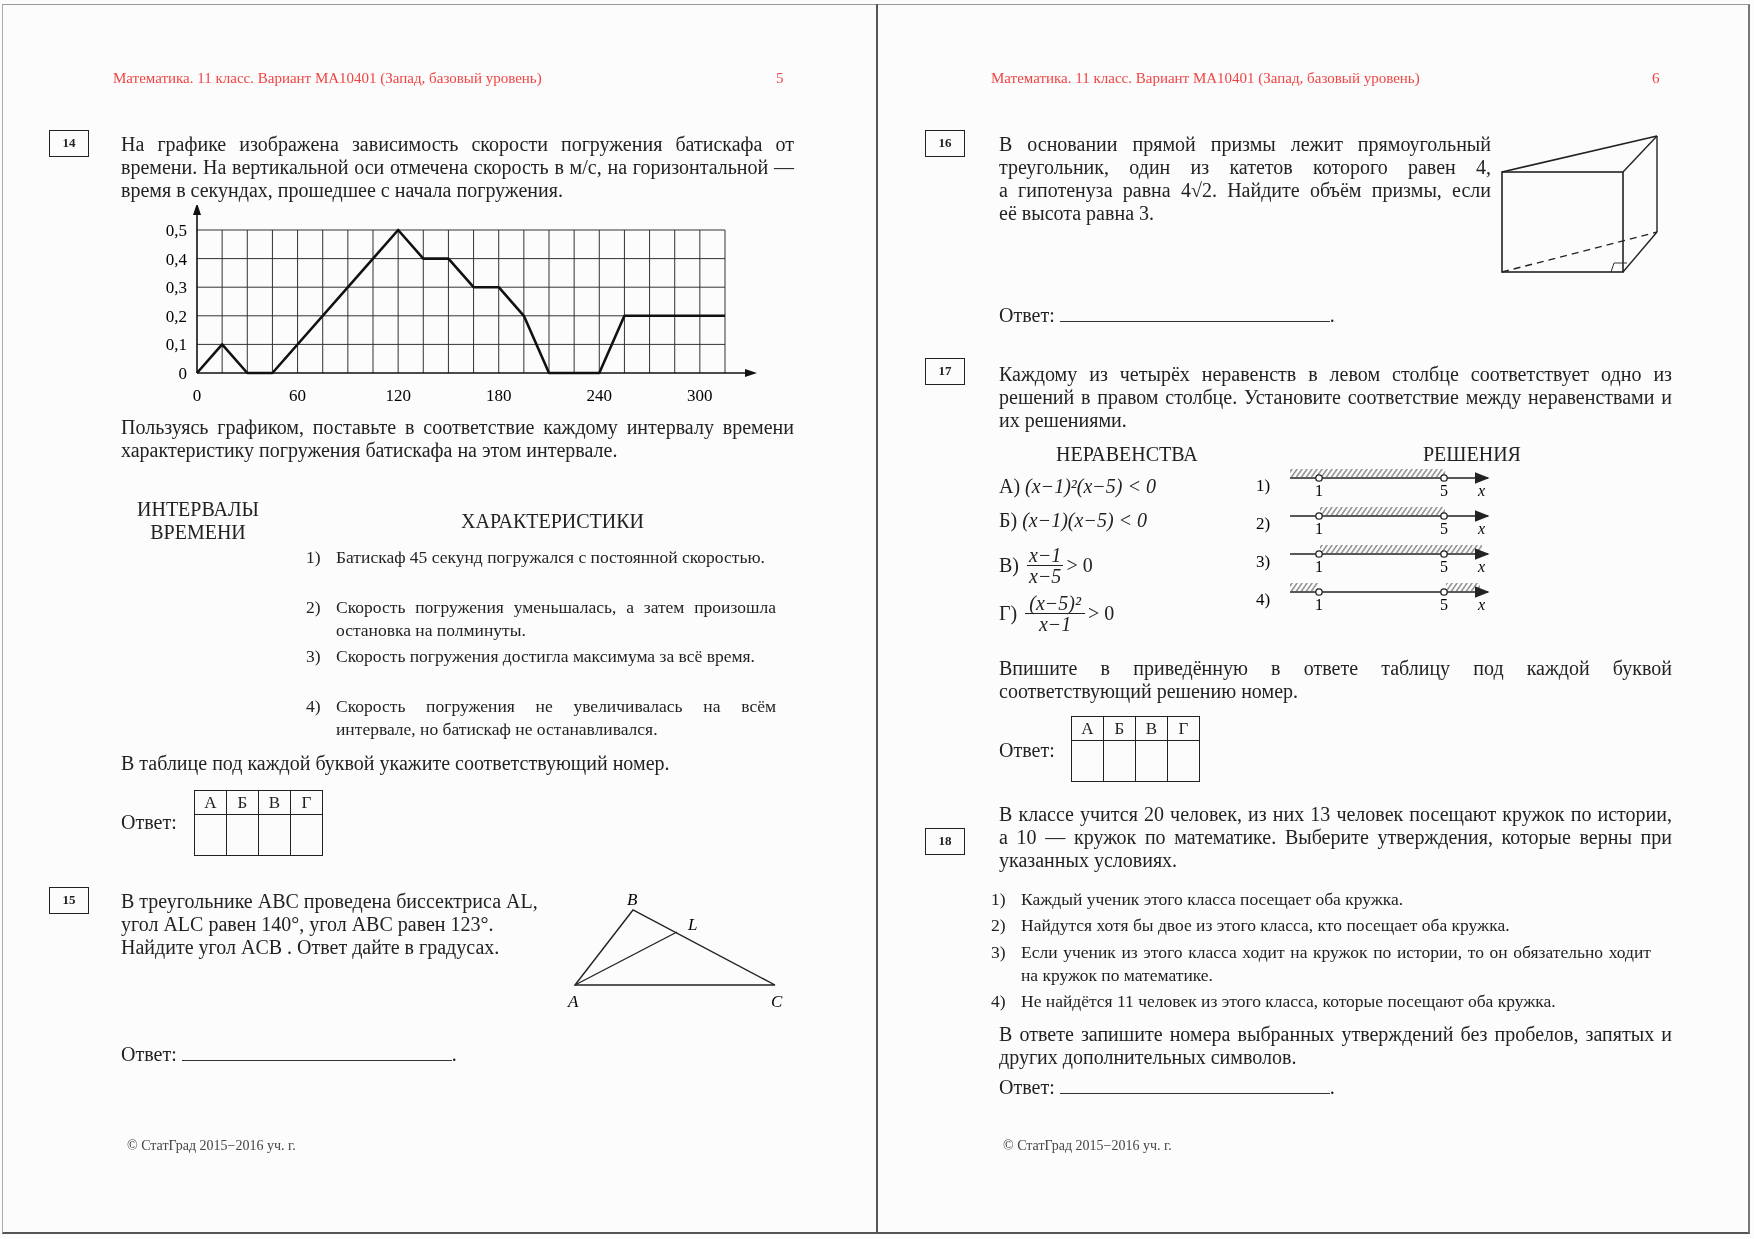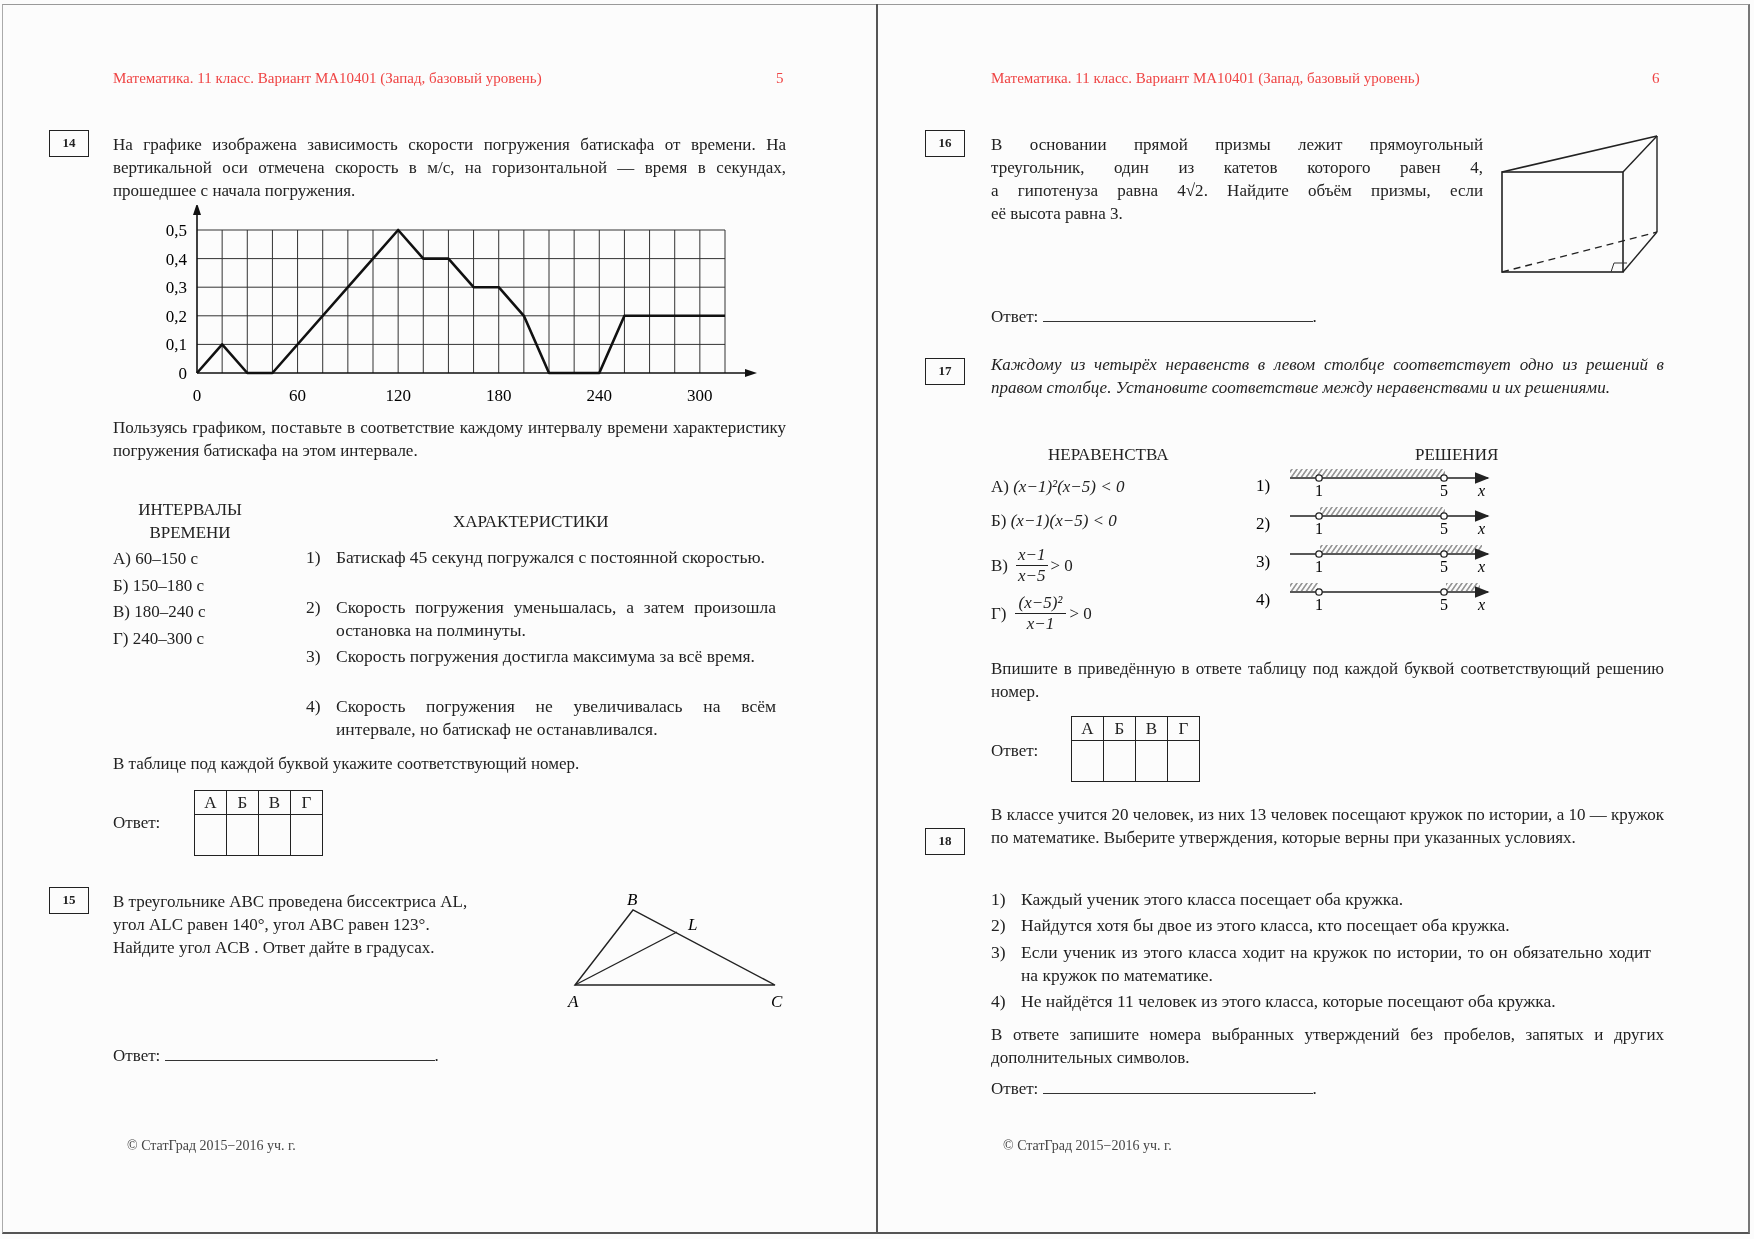--- a/index.html
+++ b/index.html
@@ -4,21 +4,21 @@
 <style>
   html,body{margin:0;padding:0;background:#fcfcfc;}
   body{width:1754px;height:1239px;position:relative;overflow:hidden;font-family:"Liberation Serif","DejaVu Serif",serif;color:#222;}
   .frame{position:absolute;left:2px;top:4px;width:1748px;height:1230px;border-top:1px solid #999;border-bottom:2px solid #555;border-left:1px solid #aaa;border-right:2px solid #777;box-sizing:border-box;}
   .divider{position:absolute;left:876px;top:4px;width:2px;height:1230px;background:#555;}
   .page{position:absolute;top:0;width:876px;height:1239px;}
   .page.left{left:0}
   .page.right{left:878px}
   .abs{position:absolute;}
   .hdr{font-size:15px;color:#ef4444;}
-  .txt{font-size:17px;line-height:23px;text-align:justify;}
+  .txt{font-size:20px;line-height:23px;text-align:justify;margin-left:8px;}
   .num-box{position:absolute;width:40px;height:27px;border:1.5px solid #222;box-sizing:border-box;font-weight:bold;font-size:13px;text-align:center;line-height:24px;}
   .ans-line{display:inline-block;border-bottom:1px solid #333;width:270px;height:18px;vertical-align:baseline;}
   table.ans{border-collapse:collapse;position:absolute;}
   table.ans td{border:1.5px solid #222;width:31px;text-align:center;font-size:17px;padding:0;}
   table.ans tr.h td{height:23px;}
   table.ans tr.b td{height:40px;}
   .li{position:absolute;font-size:17.5px;line-height:23px;text-align:justify;}
   .li .n{position:absolute;left:0;top:0;}
   .li .t{display:block;padding-left:30px;}
   .foot{font-size:14px;color:#444;}
@@ -93,26 +93,20 @@
   </svg>
 
   <div class="abs txt" style="left:113px;top:416px;width:673px;">Пользуясь графиком, поставьте в соответствие каждому интервалу времени характеристику погружения батискафа на этом интервале.</div>
 
   <div class="abs txt" style="left:120px;top:498px;width:140px;text-align:center;line-height:23px;">
     <div>ИНТЕРВАЛЫ</div>
     <div>ВРЕМЕНИ</div>
   </div>
   <div class="abs txt" style="left:453px;top:510px;">ХАРАКТЕРИСТИКИ</div>
 
-  <div class="abs txt" style="left:113px;top:546px;line-height:26.5px;">
-    <div><span>А)</span> <span>60–150 с</span></div>
-    <div><span>Б)</span> <span>150–180 с</span></div>
-    <div><span>В)</span> <span>180–240 с</span></div>
-    <div><span>Г)</span> <span>240–300 с</span></div>
-  </div>
 
   <div class="li" style="left:306px;top:546px;width:470px;">
       <span class="n">1)</span>
       <span class="t">Батискаф 45 секунд погружался с постоянной скоростью.</span>
     </div>
   <div class="li" style="left:306px;top:596px;width:470px;">
       <span class="n">2)</span>
       <span class="t">Скорость погружения уменьшалась, а затем произошла остановка на полминуты.</span>
     </div>
   <div class="li" style="left:306px;top:645px;width:470px;">
@@ -188,21 +182,21 @@
     <line x1="12" y1="142" x2="167" y2="102" stroke="#222" stroke-width="1.3" stroke-dasharray="7,5"></line>
     <polyline points="121,142 124,133 137,133" fill="none" stroke="#333" stroke-width="1"></polyline>
   </svg>
 
   <div class="abs txt" style="left:113px;top:303px;">
     <span>Ответ:</span>
     <span class="ans-line"></span><span>.</span>
   </div>
 
   <div class="num-box" style="left:47px;top:358px;">17</div>
-  <div class="abs txt" style="left:113px;top:353px;width:673px;font-style:italic;">Каждому из четырёх неравенств в левом столбце соответствует одно из решений в правом столбце. Установите соответствие между неравенствами и их решениями.</div>
+  <div class="abs txt" style="left:113px;top:363px;width:673px;">Каждому из четырёх неравенств в левом столбце соответствует одно из решений в правом столбце. Установите соответствие между неравенствами и их решениями.</div>
 
   <div class="abs txt" style="left:170px;top:443px;">НЕРАВЕНСТВА</div>
   <div class="abs txt" style="left:537px;top:443px;">РЕШЕНИЯ</div>
 
   <div class="abs txt" style="left:113px;top:475px;">
     <span>А)</span>&nbsp;<span class="ital">(x−1)²(x−5) &lt; 0</span>
   </div>
   <div class="abs txt" style="left:113px;top:509px;">
     <span>Б)</span>&nbsp;<span class="ital">(x−1)(x−5) &lt; 0</span>
   </div>

